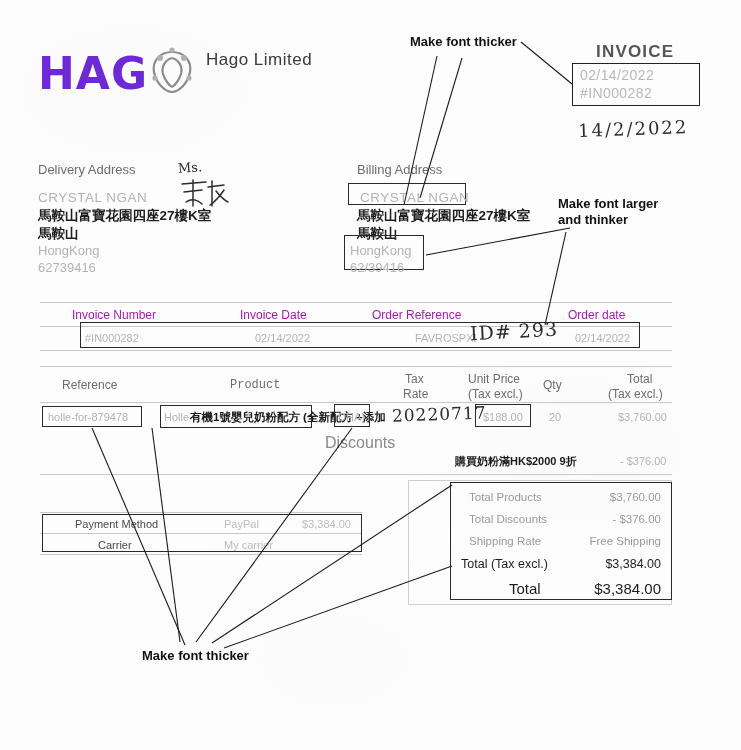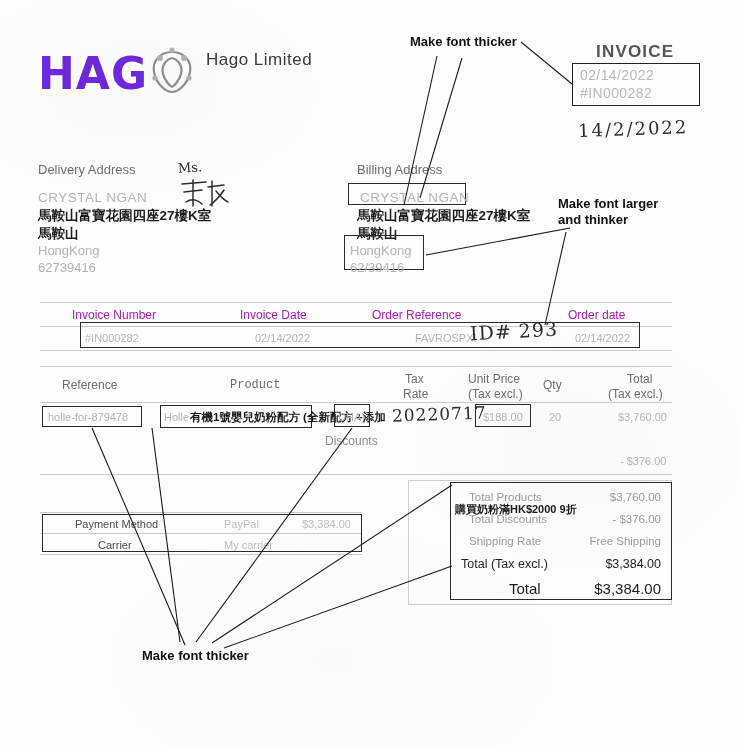--- a/index.html
+++ b/index.html
@@ -467,22 +467,22 @@
     <div class="prod-head" style="left:568px; top:21px;">(Tax excl.)</div>
 
     <div class="prod-cell" style="left:8px; top:45px;">holle-for-879478</div>
     <div class="prod-cell" style="left:124px; top:45px;">Holle</div>
     <div class="prod-cell-dark" style="left:150px; top:44px;">有機1號嬰兒奶粉配方 (全新配方 +添加</div>
     <div class="prod-cell" style="left:298px; top:45px;">DHA)</div>
     <div class="prod-cell" style="left:443px; top:45px;">$188.00</div>
     <div class="prod-cell" style="left:509px; top:45px;">20</div>
     <div class="prod-cell" style="left:578px; top:45px;">$3,760.00</div>
 
-    <div class="prod-cell" style="left:285px; top:68px; font-size:12px; color:#8a8a8a;">Discounts</div>
-    <div class="prod-cell-dark" style="left:415px; top:88px; font-size:11px;margin-top:48px;">購買奶粉滿HK$2000 9折</div>
+    <div class="prod-cell" style="left:285px; top:68px; font-size:16px; color:#8a8a8a;">Discounts</div>
+    <div class="prod-cell-dark" style="left:415px; top:88px; font-size:11px;">購買奶粉滿HK$2000 9折</div>
     <div class="prod-cell" style="left:580px; top:89px;">- $376.00</div>
   </div>
   <div id="box-ref-cell" class="anno-box"></div>
   <div id="box-product-cell" class="anno-box"></div>
   <div id="box-tax-cell" class="anno-box"></div>
   <div id="box-unitprice" class="anno-box"></div>
   <div id="hand-lot" class="handwriting">20220717</div>
 
   <div id="pay-table">
     <div class="rule" id="pay-rule-top"></div>

